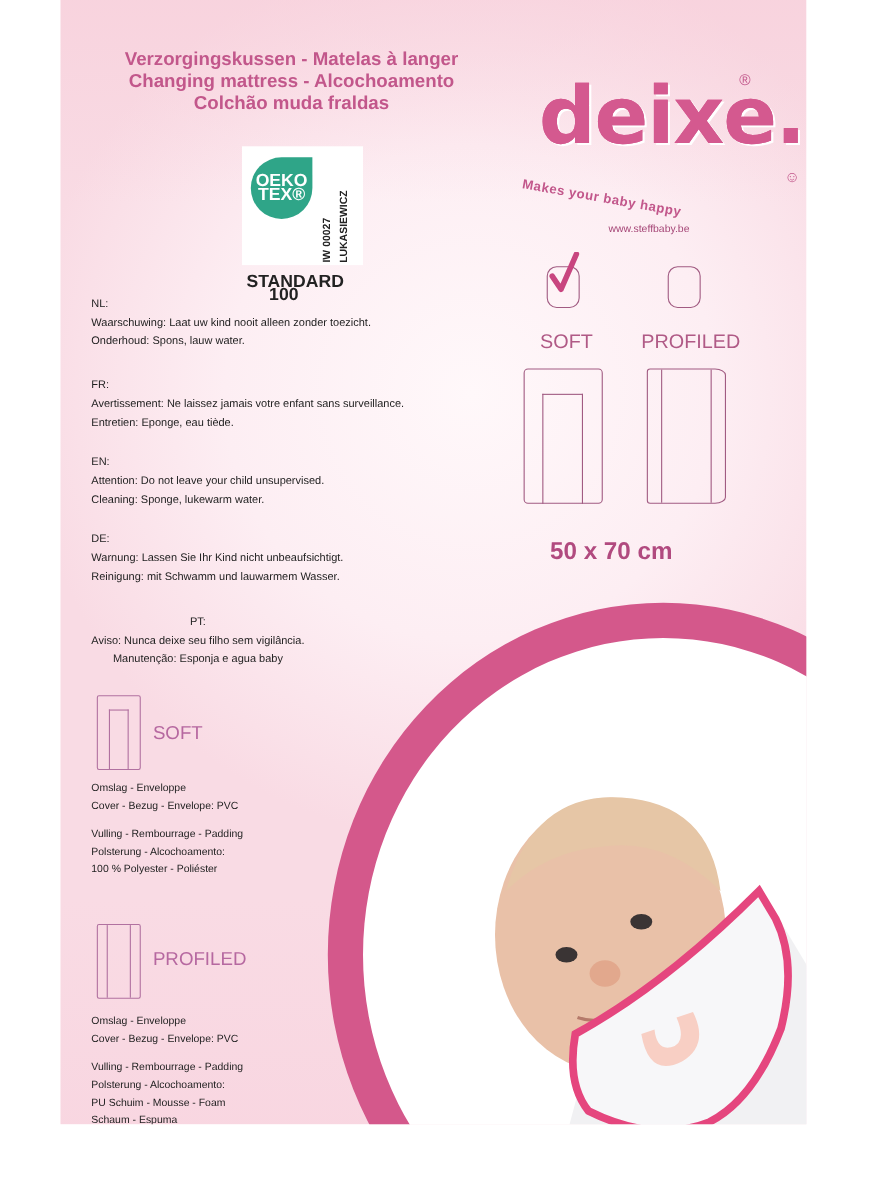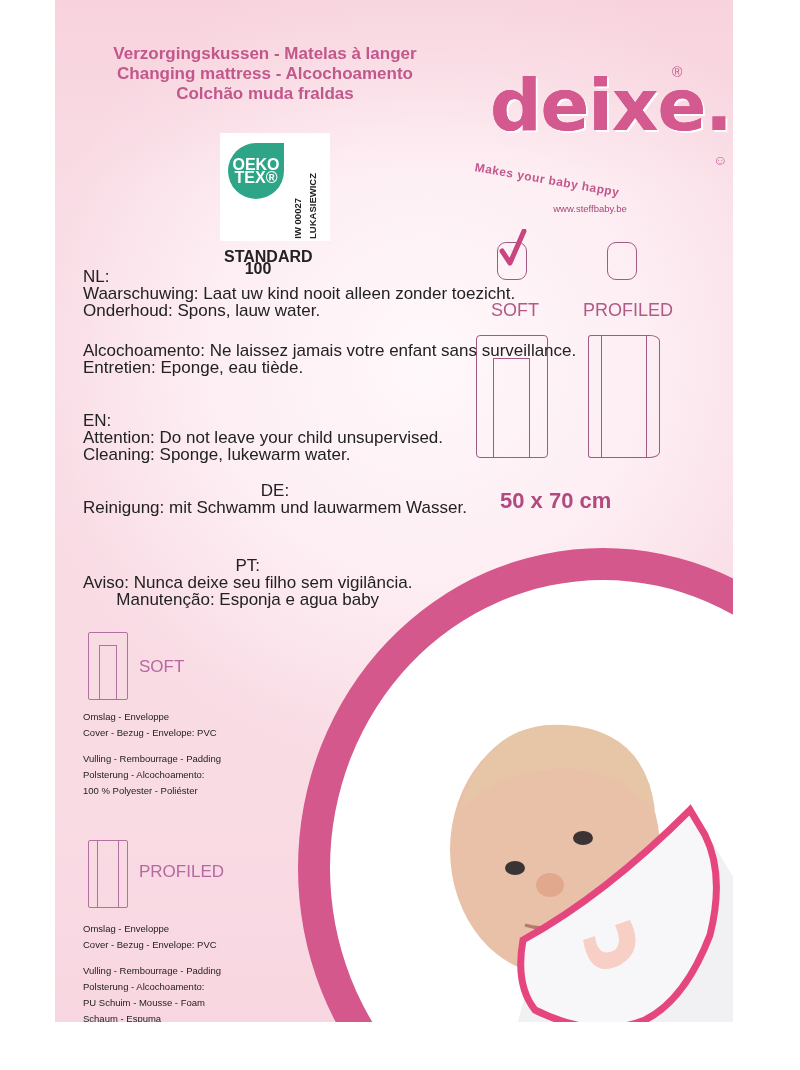--- a/index.html
+++ b/index.html
@@ -40,21 +40,21 @@
 
   .mat { position:absolute; top:335px; width:72px; height:123px; border:1.5px solid #a15b82; border-radius:4px; box-sizing:border-box; }
   .mat.a { left:421px; }
   .mat.b { left:533px; border-radius:3px 10px 10px 3px / 3px 6px 6px 3px; }
   .mat.a .inner { position:absolute; left:16px; top:22px; width:37px; bottom:-1px; border:1.5px solid #a15b82; border-bottom:none; box-sizing:border-box; }
   .mat.b .l { position:absolute; left:12px; top:0; bottom:0; border-left:1.5px solid #a15b82; }
   .mat.b .r { position:absolute; right:12px; top:0; bottom:0; border-left:1.5px solid #a15b82; }
 
   .size { position:absolute; left:445px; top:488px; font-size:22px; font-weight:bold; color:#b14a7f; }
 
-  .lang { position:absolute; left:28px; font-size:17px; line-height:17px; color:#222; }
+  .lang { position:absolute; left:28px; font-size:10px; line-height:17px; color:#222; }
   .lang div { white-space:nowrap; }
 
   .type-icon { position:absolute; left:33px; width:40px; height:68px; border:1.5px solid #b171a0; border-radius:2px; box-sizing:border-box; }
   .type-icon.soft .inner { position:absolute; left:10px; top:12px; width:18px; bottom:-1px; border:1.5px solid #b171a0; border-bottom:none; box-sizing:border-box; }
   .type-icon.prof .l { position:absolute; left:8px; top:0; bottom:0; border-left:1.5px solid #b171a0; }
   .type-icon.prof .r { position:absolute; right:8px; top:0; bottom:0; border-left:1.5px solid #b171a0; }
   .type-name { position:absolute; left:84px; font-size:17px; color:#b668a0; }
   .spec { position:absolute; left:28px; font-size:9.5px; line-height:16px; color:#222; }
   .spec div { white-space:nowrap; }
   .gap { height:10px; }
@@ -116,30 +116,32 @@
     </div>
 
   <div class="size">50 x 70 cm</div>
 
   <div class="lang" style="top:268px;">
     <div>NL:</div>
     <div>Waarschuwing: Laat uw kind nooit alleen zonder toezicht.</div>
     <div>Onderhoud: Spons, lauw water.</div>
   </div>
   <div class="lang" style="top:342px;">
-    <div>Alcochoamento: Ne laissez jamais votre enfant sans surveillance.</div>
+    <div>FR:</div>
+    <div>Avertissement: Ne laissez jamais votre enfant sans surveillance.</div>
     <div>Entretien: Eponge, eau tiède.</div>
   </div>
   <div class="lang" style="top:412px;">
     <div>EN:</div>
     <div>Attention: Do not leave your child unsupervised.</div>
     <div>Cleaning: Sponge, lukewarm water.</div>
   </div>
-  <div class="lang" style="top:482px;text-align:center;">
+  <div class="lang" style="top:482px;">
     <div>DE:</div>
+    <div>Warnung: Lassen Sie Ihr Kind nicht unbeaufsichtigt.</div>
     <div>Reinigung: mit Schwamm und lauwarmem Wasser.</div>
   </div>
   <div class="lang" style="top:557px;text-align:center;">
     <div>PT:</div>
     <div>Aviso: Nunca deixe seu filho sem vigilância.</div>
     <div>Manutenção: Esponja e agua baby</div>
   </div>
 
   <div class="ring"></div>
 

